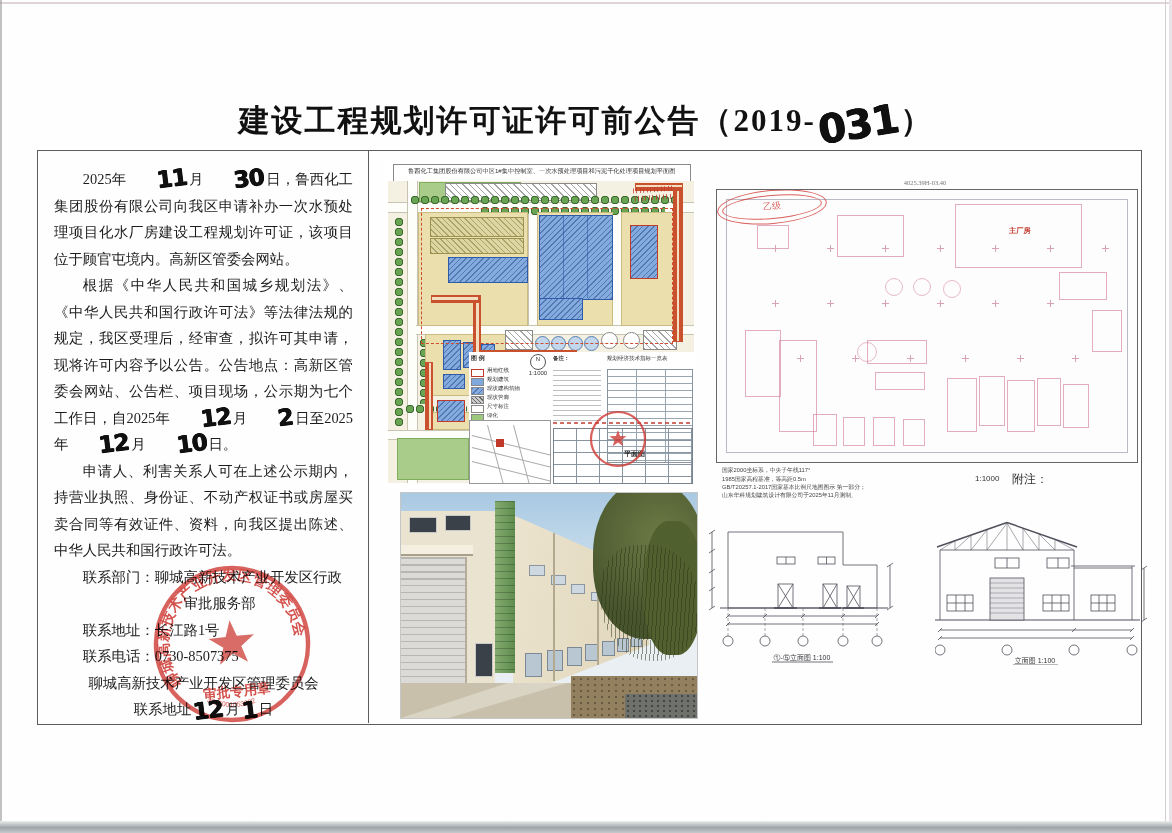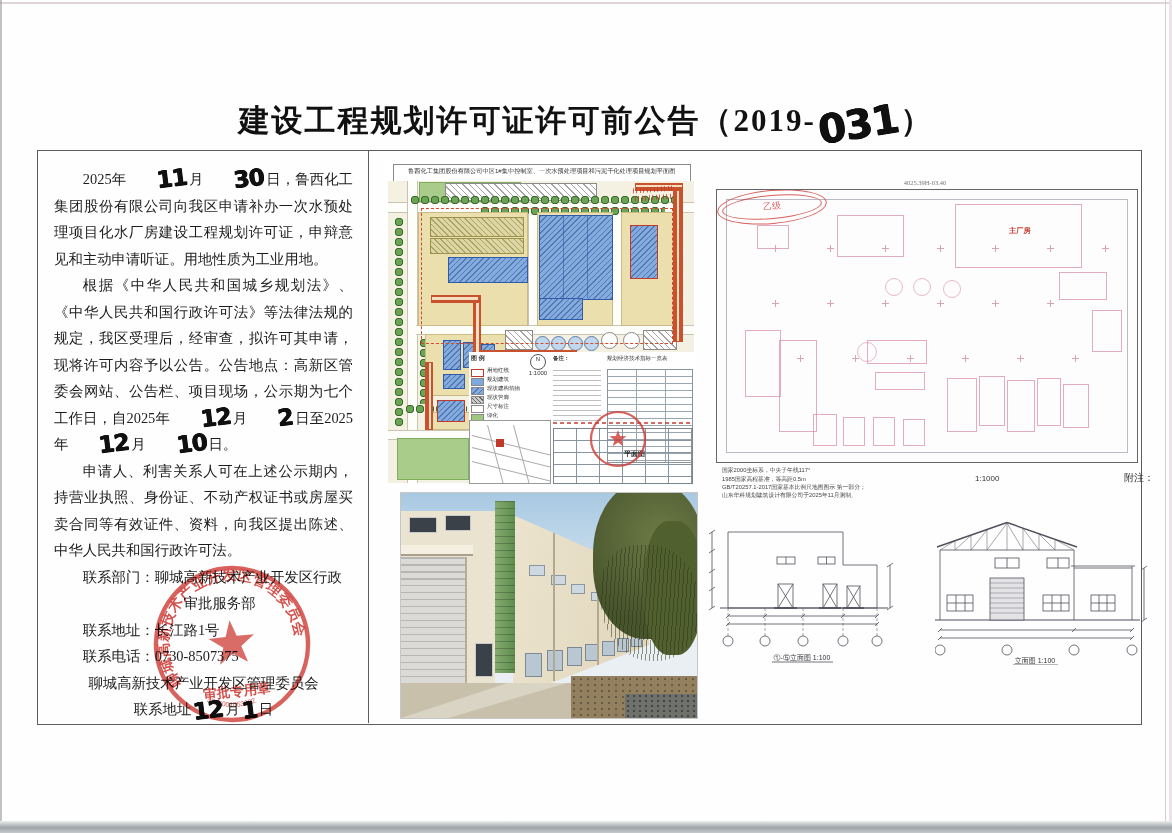--- a/index.html
+++ b/index.html
@@ -75,21 +75,21 @@
   .sm-box{left:716px;top:189px;width:420px;height:272px;border:1.5px solid #666;background:#fefdfe;overflow:hidden;}
   .sm-frame{left:9px;top:9px;width:400px;height:252px;border:1px solid #b9bac4;}
   .pk{border:1px solid rgba(208,118,152,.6);}
   .pkc{border:1px solid rgba(208,118,152,.5);border-radius:50%;}
   .cross{width:7px;height:7px;}
   .cross:before{content:"";position:absolute;left:3px;top:0;width:1px;height:7px;background:#d9a2b6;}
   .cross:after{content:"";position:absolute;left:0;top:3px;width:7px;height:1px;background:#d9a2b6;}
   .sm-notes{left:722px;top:466px;width:260px;font-size:10px;line-height:1.45;color:#454545;
             transform:scale(.58);transform-origin:0 0;font-family:"Liberation Sans",sans-serif;white-space:nowrap;}
   .sm-scale{left:975px;top:474px;font-size:8px;color:#333;font-family:"Liberation Sans",sans-serif;}
-  .sm-annex{left:1124px;top:471px;font-size:10px;color:#333;}
+  .sm-annex{left:1012px;top:471px;font-size:12px;color:#333;}
   .oval-seal{left:744px;top:424px;width:108px;height:32px;border:1.6px solid #d03a35;border-radius:50%;opacity:.8;transform:rotate(-5deg);}
   .oval-seal .inner{position:absolute;left:4px;top:4px;right:4px;bottom:4px;border:1px solid #d03a35;border-radius:50%;}
   .oval-seal .grade{position:absolute;left:0;top:9px;width:100%;text-align:center;color:#d03a35;font-size:9px;}
 
   
   .photo{left:400px;top:492px;width:296px;height:225px;border:1px solid #c6c6c6;overflow:hidden;
          background:linear-gradient(180deg,#a9c9e2 0%,#cfe1ee 38%,#e9eff3 55%);}
   .ph-farwall{left:0;top:0;width:296px;height:225px;clip-path:polygon(112px 22px,248px 82px,248px 152px,112px 205px);
               background:linear-gradient(100deg,#f3edda,#ddd1b6);}
   .ph-win{background:#b9c7d2;border:1px solid #7c8893;}
@@ -132,21 +132,21 @@
 
   <div class="abs doc-title">
     <span>建设工程规划许可证许可前公告（2019-</span><span class="hw hw-title">031</span><span>）</span>
   </div>
 
   <div class="abs main-box"></div>
   <div class="abs divider"></div>
 
   <div class="abs left-col">
     <p>
-      <span>2025年</span><span class="hw">11</span><span>月</span><span class="hw">30</span><span>日，鲁西化工集团股份有限公司向我区申请补办一次水预处理项目化水厂房建设工程规划许可证，申辩意见和主动申请听证。用地性质为工业用地。</span>
+      <span>2025年</span><span class="hw">11</span><span>月</span><span class="hw">30</span><span>日，鲁西化工集团股份有限公司向我区申请补办一次水预处理项目化水厂房建设工程规划许可证，该项目位于顾官屯境内。高新区管委会网站。</span>
     </p>
     <p>
       <span>根据《中华人民共和国城乡规划法》、《中华人民共和国行政许可法》等法律法规的规定，我区受理后，经审查，拟许可其申请，现将许可内容予以公告。公告地点：高新区管委会网站、公告栏、项目现场，公示期为七个工作日，自2025年</span><span class="hw">12</span><span>月</span><span class="hw">2</span><span>日至2025年</span><span class="hw">12</span><span>月</span><span class="hw">10</span><span>日。</span>
     </p>
     <p>申请人、利害关系人可在上述公示期内，持营业执照、身份证、不动产权证书或房屋买卖合同等有效证件、资料，向我区提出陈述、中华人民共和国行政许可法。</p>
     <p>联系部门：聊城高新技术产业开发区行政</p>
     <p class="hang2">审批服务部</p>
     <p>联系地址：长江路1号</p>
     <p>联系电话：0730-8507375</p>
     <p class="sig">聊城高新技术产业开发区管理委员会</p>

